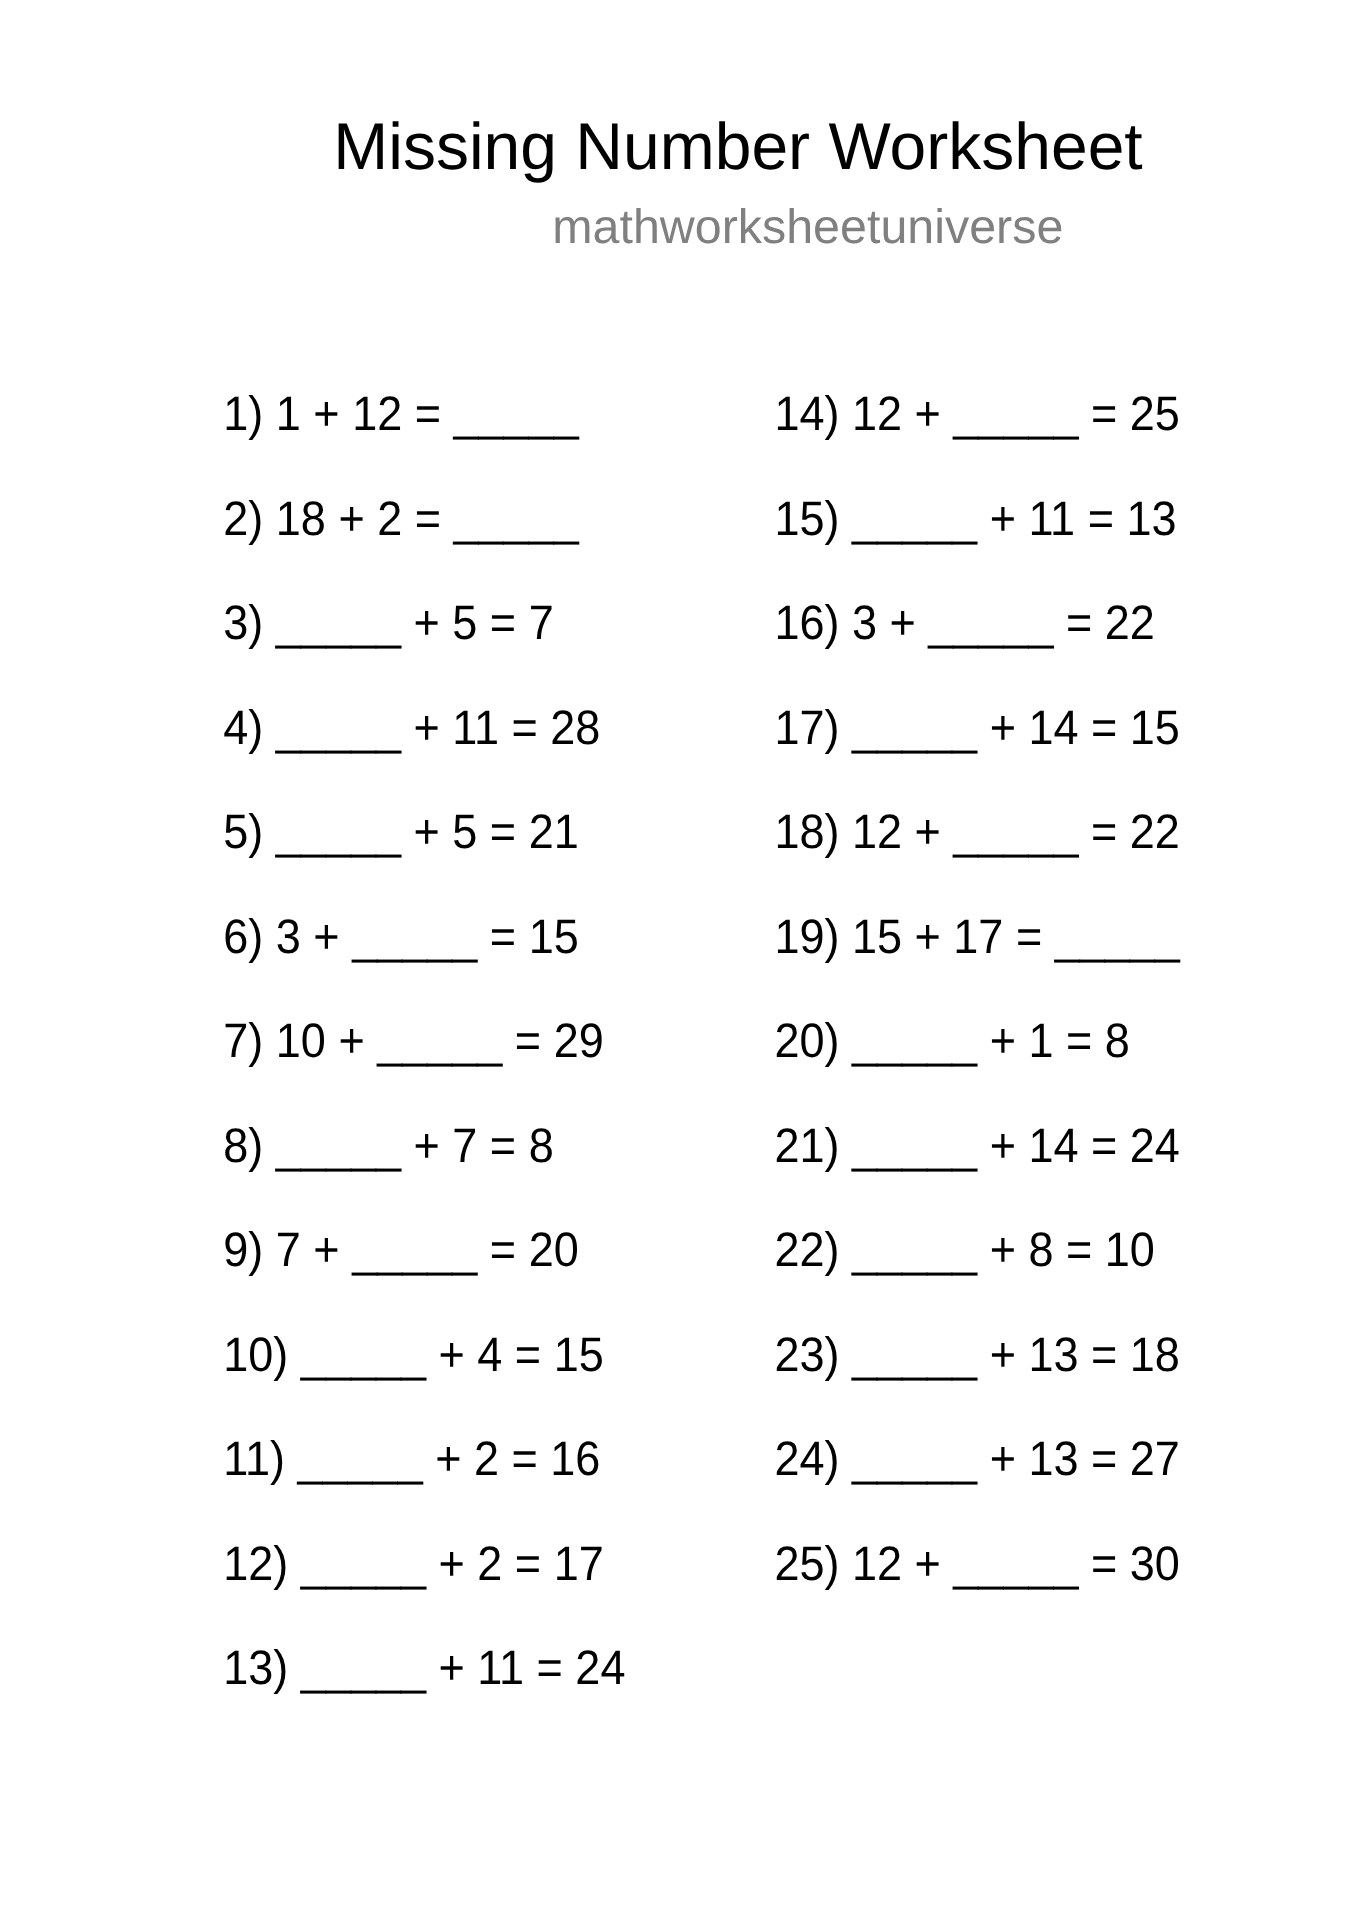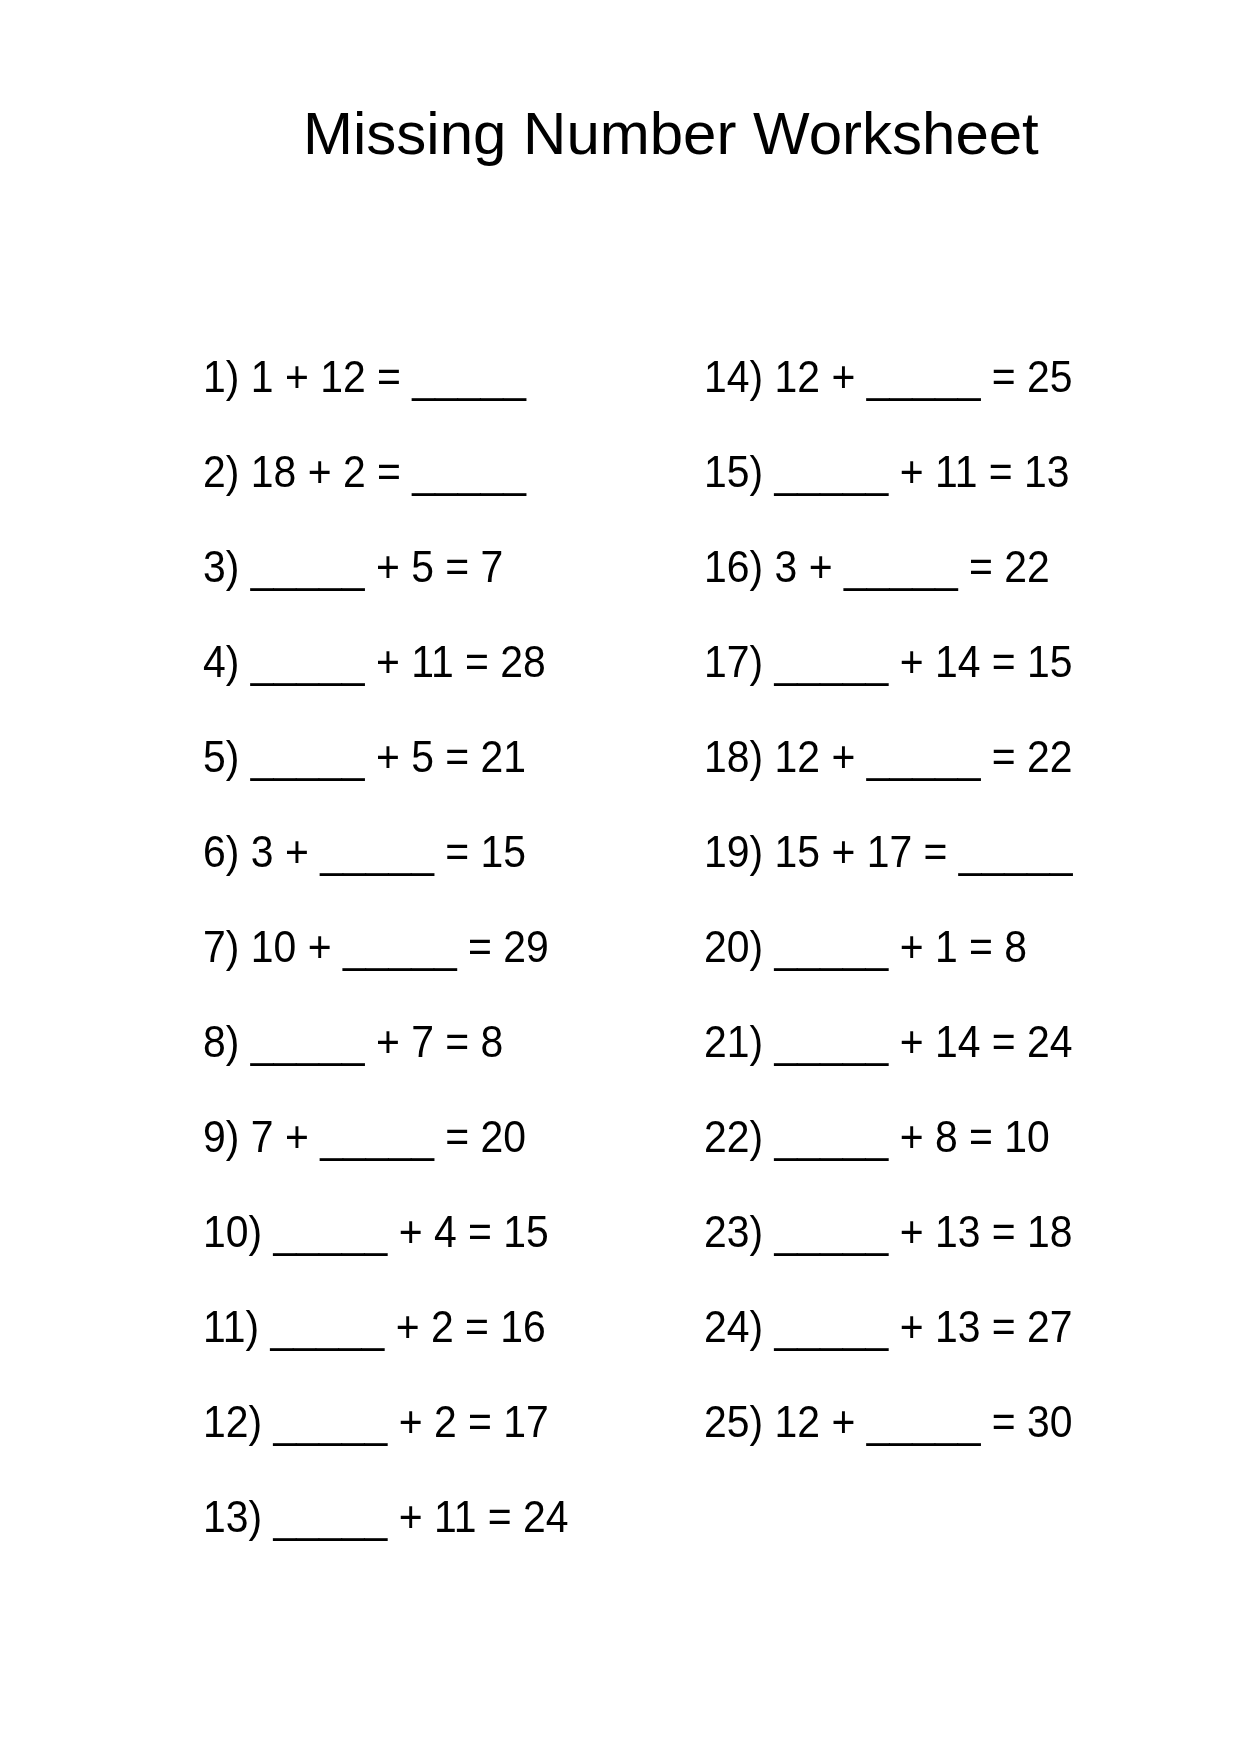--- a/index.html
+++ b/index.html
@@ -48,20 +48,21 @@
       transform: scaleX(0.93);
       transform-origin: left top;
       color: #000000;
     }
   </style>
 </head>
 <body>
 
 <div class="page">
   <div class="title">Missing Number Worksheet</div>
+  <div class="subtitle">mathworksheetuniverse</div>
 
   <div class="problem" style="left:203px; top:355px;">1) 1 + 12 = _____</div>
   <div class="problem" style="left:203px; top:450px;">2) 18 + 2 = _____</div>
   <div class="problem" style="left:203px; top:545px;">3) _____ + 5 = 7</div>
   <div class="problem" style="left:203px; top:640px;">4) _____ + 11 = 28</div>
   <div class="problem" style="left:203px; top:735px;">5) _____ + 5 = 21</div>
   <div class="problem" style="left:203px; top:830px;">6) 3 + _____ = 15</div>
   <div class="problem" style="left:203px; top:925px;">7) 10 + _____ = 29</div>
   <div class="problem" style="left:203px; top:1020px;">8) _____ + 7 = 8</div>
   <div class="problem" style="left:203px; top:1115px;">9) 7 + _____ = 20</div>

